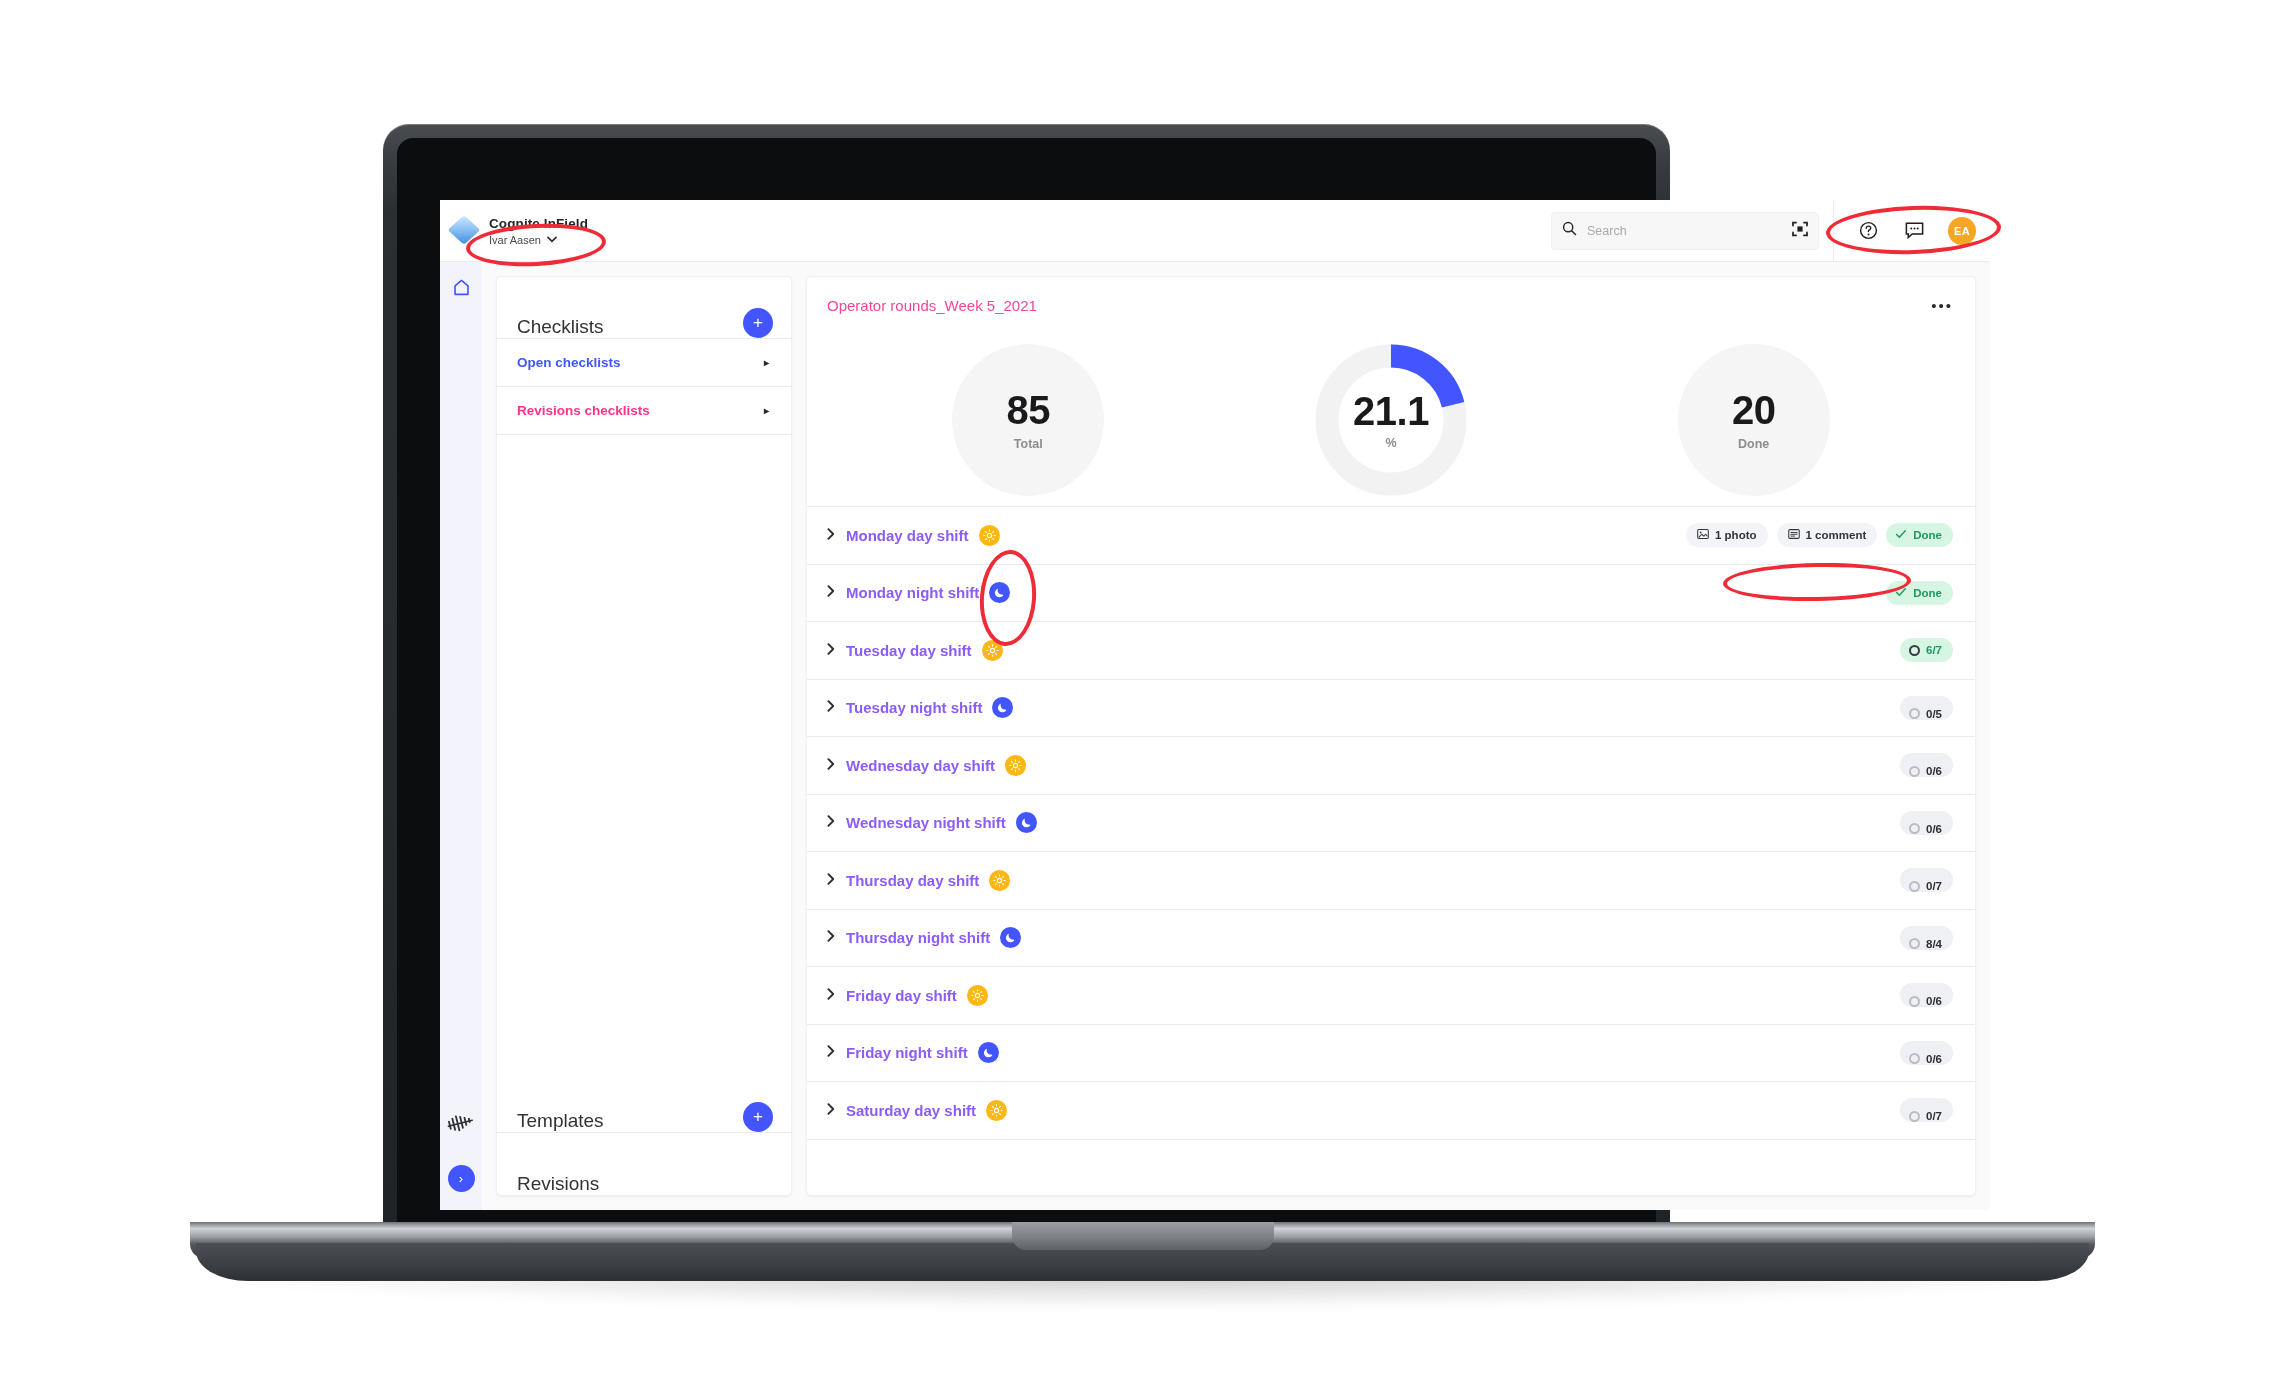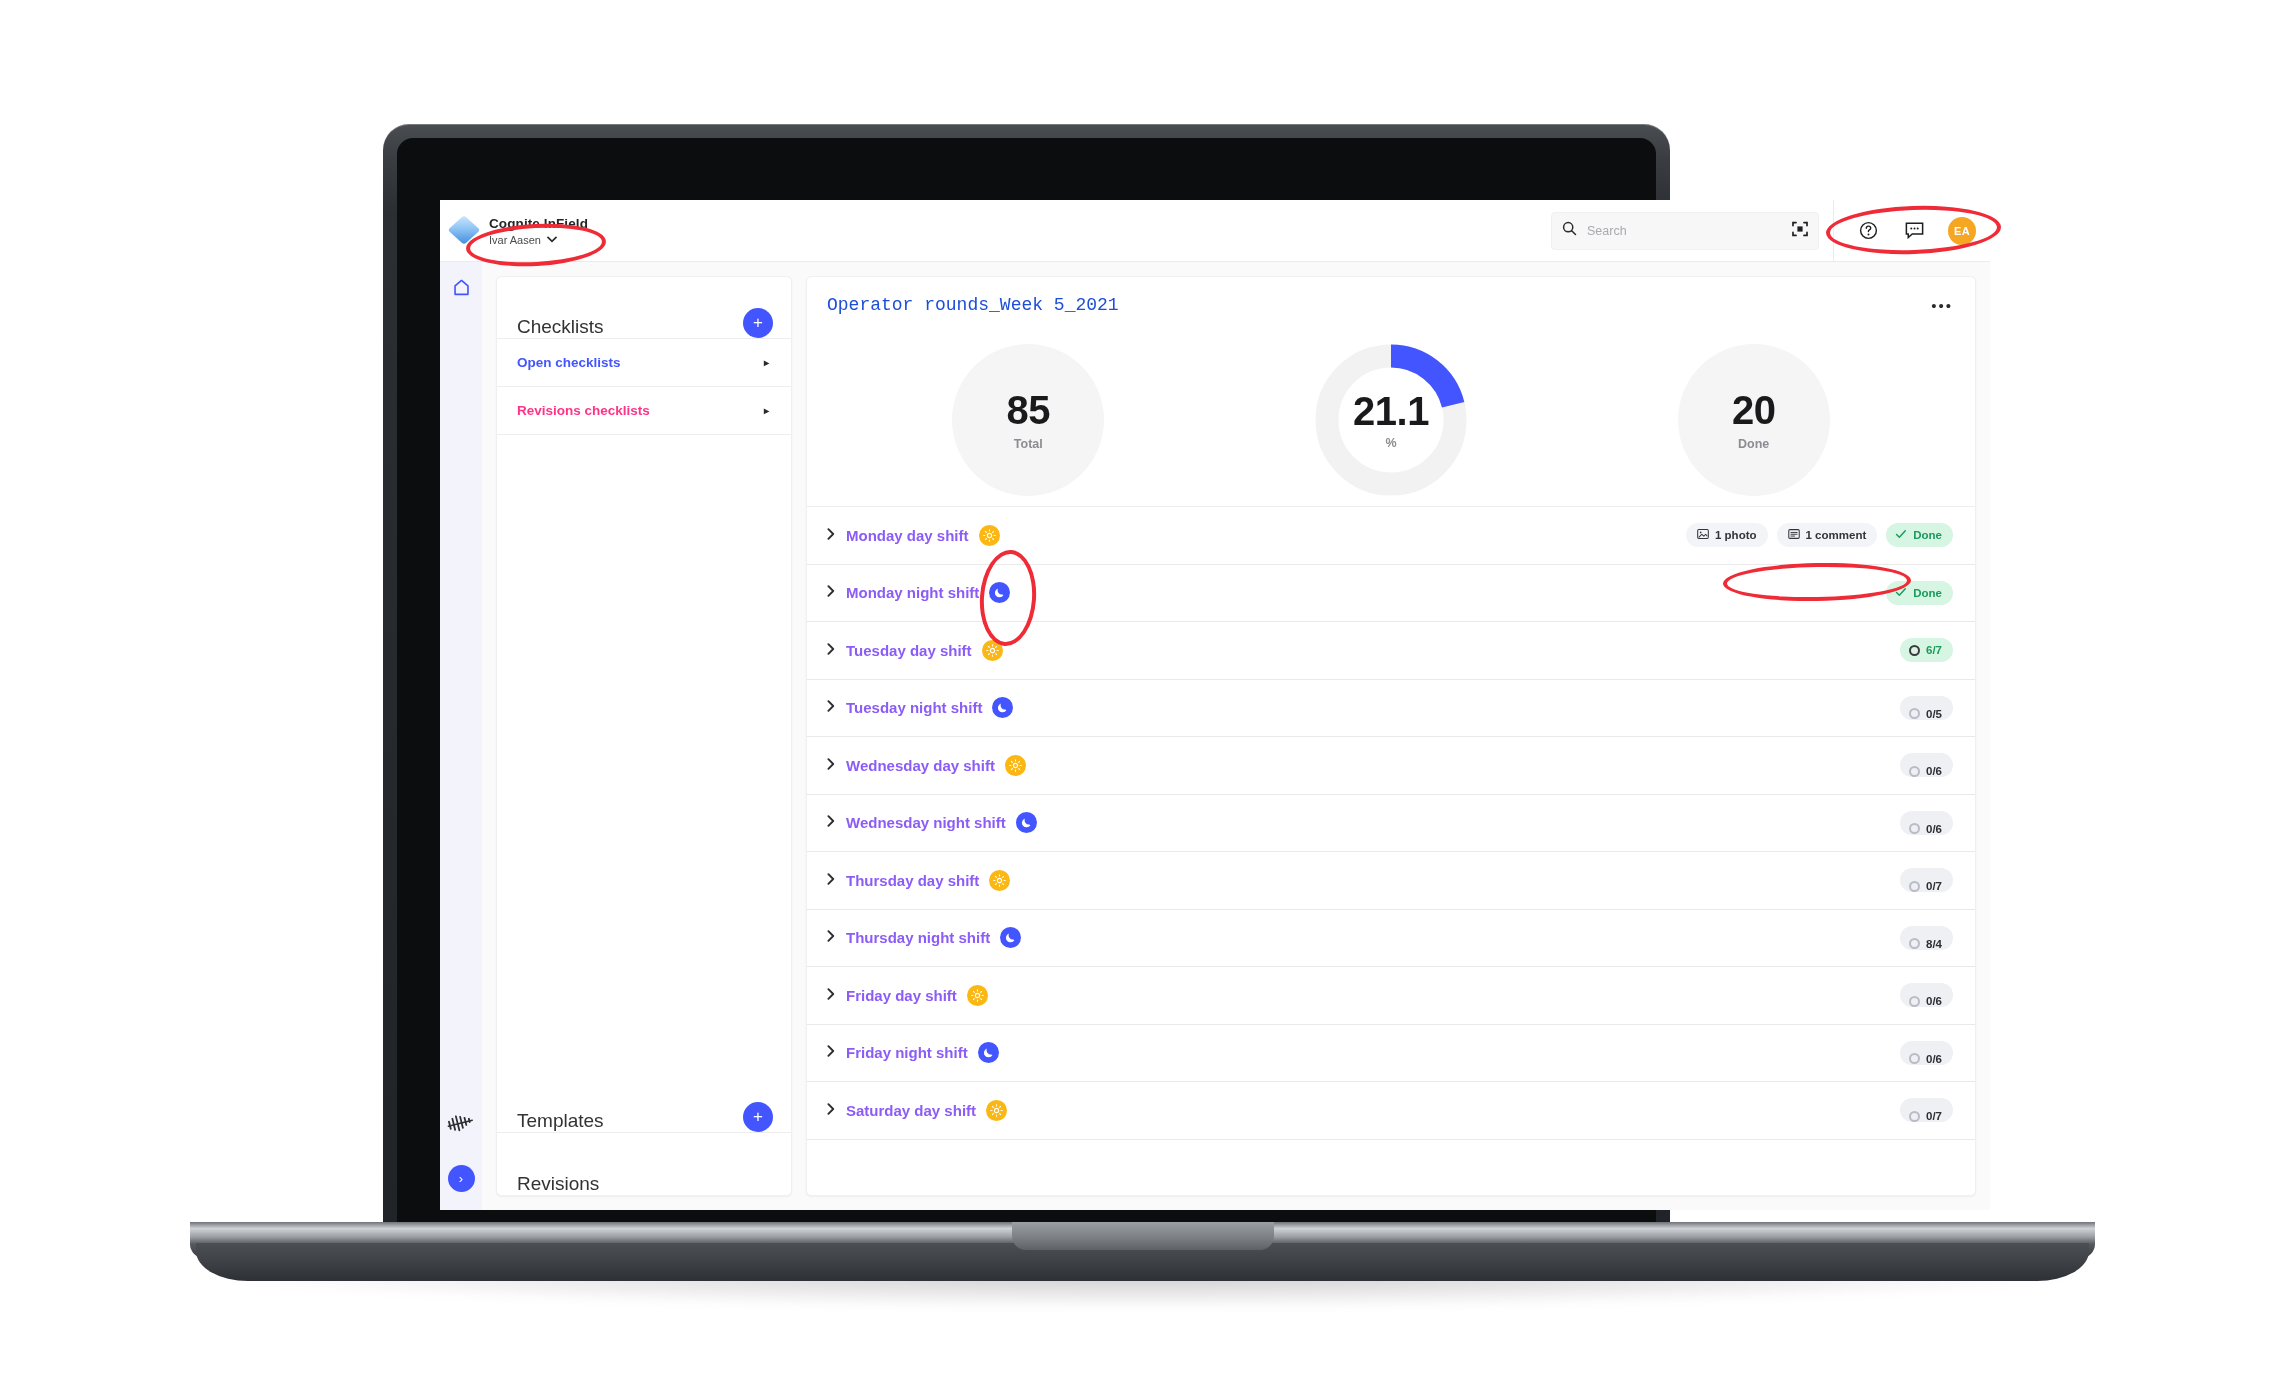--- a/index.html
+++ b/index.html
@@ -166,21 +166,21 @@
     border: 1px solid #f0f0f0;
     box-shadow: 0 1px 2px rgba(0,0,0,0.05);
     display: flex; flex-direction: column; min-width: 0;
     overflow: hidden;
   }
   .main-head {
     height: 56px; flex: 0 0 56px;
     display: flex; align-items: center; justify-content: space-between;
     padding: 0 22px 0 20px;
   }
-  .main-head-title { font-size: 18px; color: #1d4ed8; font-family: Liberation Mono, monospace; }
+  .main-head-title { font-size: 15px; color: #ec4899; }
   .dots { letter-spacing: 2px; color: #2c2c2f; font-size: 15px; cursor: pointer; }
 
   .stats {
     flex: 0 0 auto; height: 174px;
     border-bottom: 1px solid #ededed;
     display: flex; align-items: center; justify-content: space-around;
     padding: 0 40px;
   }
   .stat { width: 160px; display: flex; justify-content: center; }
   .stat-circle {

